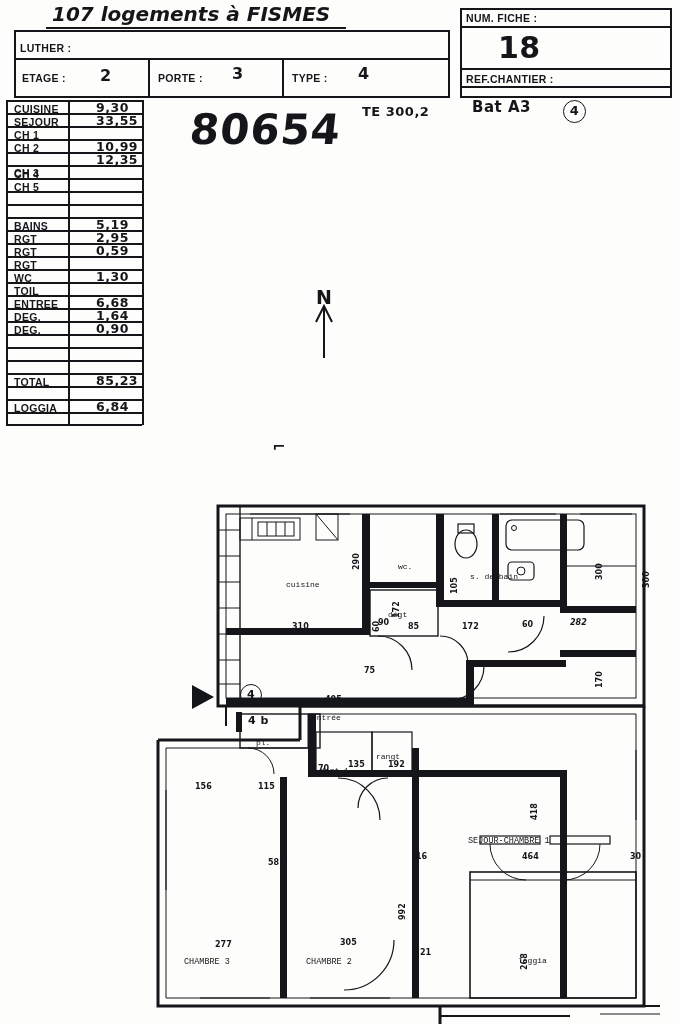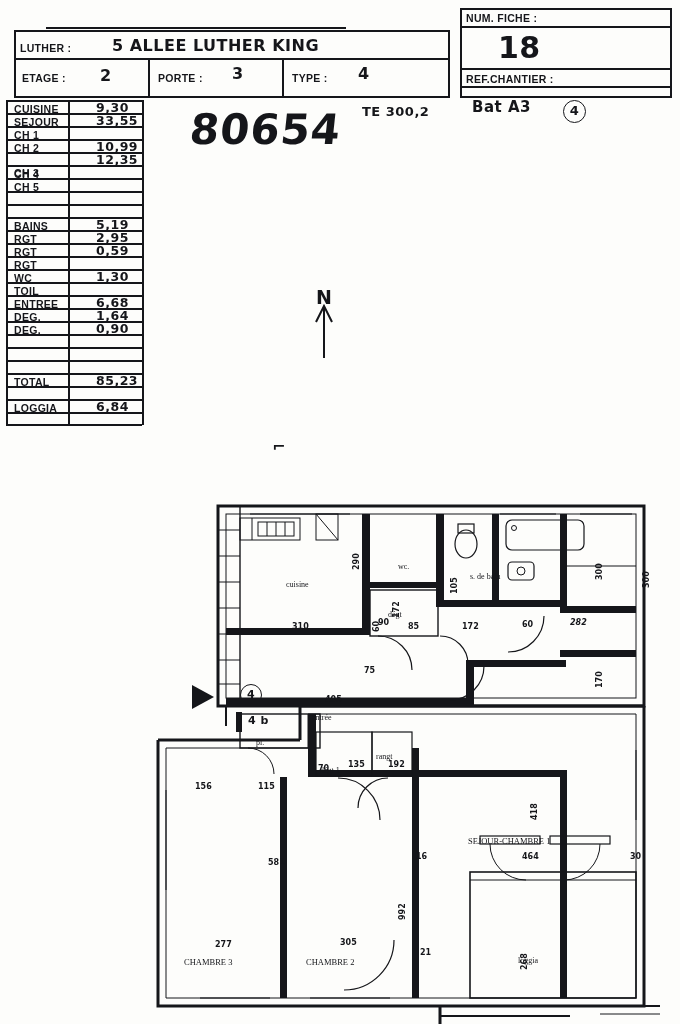--- a/index.html
+++ b/index.html
@@ -126,21 +126,21 @@
   #plan {
     position: absolute;
     left: 140px;
     top: 470px;
     width: 540px;
     height: 554px;
   }
   #plan svg { display: block; }
   .roomlabel {
     position: absolute;
-    font-family: Liberation Serif, serif;
+    font-family: Liberation Mono, monospace;
     font-size: 8px;
     color: #15161a;
     white-space: nowrap;
   }
   .dim {
     position: absolute;
     font-family: "DejaVu Sans", sans-serif;
     font-weight: bold;
     font-size: 8px;
     color: #15161a;
@@ -192,34 +192,34 @@
     left: 272px;
     top: 437px;
     font-size: 16px;
   }
 </style>
 </head>
 <body>
 
 <div class="sheet">
 
+  <div id="title" class="hw-it">107 logements à FISMES</div>
   <div id="title-underline"></div>
 
   <div class="tblbox" style="left:14px; top:30px; width:436px; height:68px;"></div>
   <div class="tline" style="left:14px; top:58px; width:436px; height:2px;"></div>
   <div class="tline" style="left:148px; top:58px; width:2px; height:40px;"></div>
   <div class="tline" style="left:282px; top:58px; width:2px; height:40px;"></div>
 
   <div class="tblbox" style="left:460px; top:8px; width:212px; height:90px;"></div>
   <div class="tline" style="left:460px; top:26px; width:212px; height:2px;"></div>
   <div class="tline" style="left:460px; top:68px; width:212px; height:2px;"></div>
   <div class="tline" style="left:460px; top:86px; width:212px; height:2px;"></div>
 
   <div class="lbl print" style="left:20px; top:42px;">LUTHER :</div>
-  <div class="val hw" style="left:112px; top:36px;">5 ALLEE LUTHER KING</div>
 
   <div class="lbl print" style="left:22px; top:72px;">ETAGE :</div>
   <div class="val hw" style="left:100px; top:66px;">2</div>
 
   <div class="lbl print" style="left:158px; top:72px;">PORTE :</div>
   <div class="val hw" style="left:232px; top:64px;">3</div>
 
   <div class="lbl print" style="left:292px; top:72px;">TYPE :</div>
   <div class="val hw" style="left:358px; top:64px;">4</div>
 

